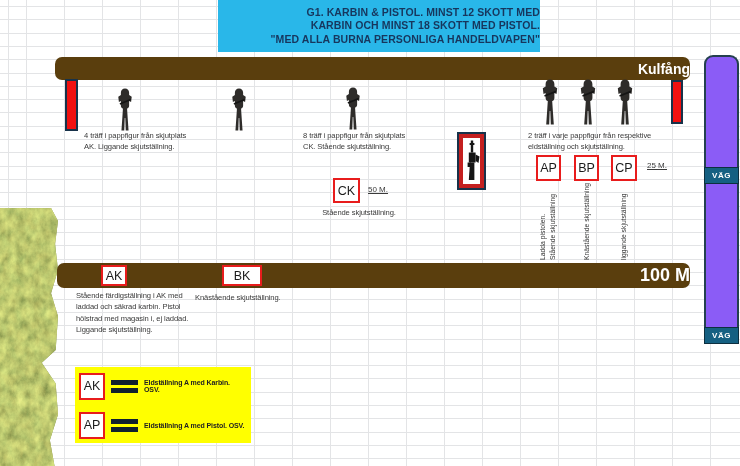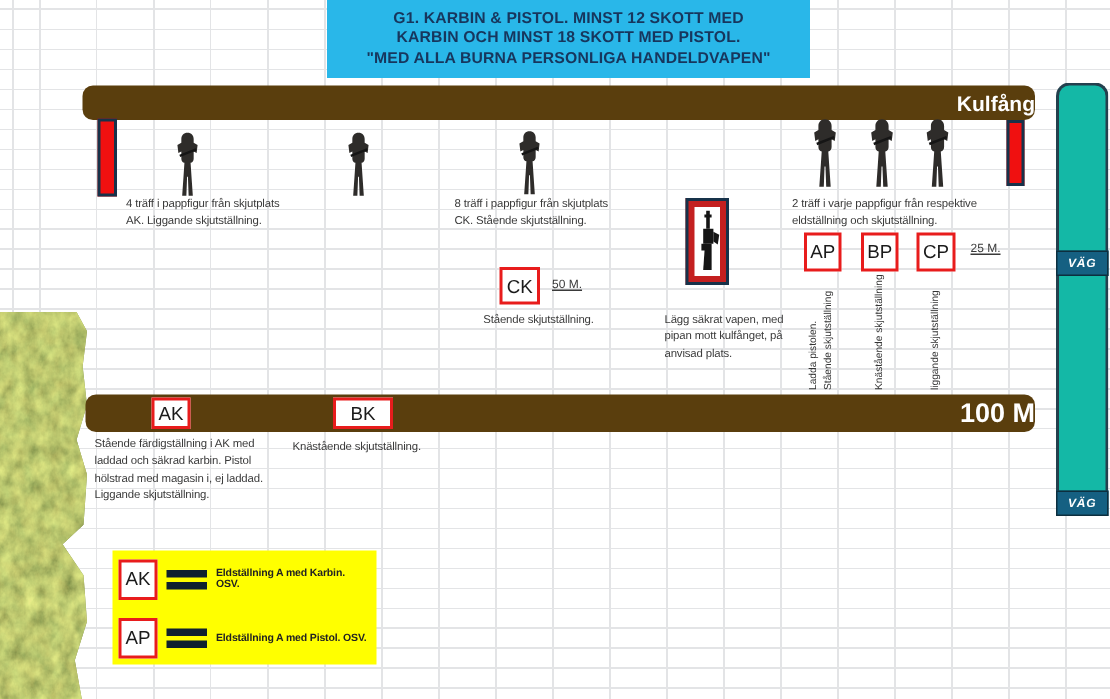--- a/index.html
+++ b/index.html
@@ -5,21 +5,21 @@
   html,body{margin:0;padding:0;background:#fff;font-family:"Liberation Sans",sans-serif;}
   #canvas{position:relative;width:740px;height:466px;overflow:hidden;background:#fff;}
   .grid-bg{position:absolute;inset:0;
     background-image:
       repeating-linear-gradient(to right,#e3e4e6 0 1px,transparent 1px 38px),
       repeating-linear-gradient(to bottom,#e3e4e6 0 1px,transparent 1px 13.3px);
     background-position:26px 0,0 6px;}
   .abs{position:absolute;}
   
   .header{left:218px;top:0;width:322px;height:52px;background:#29b7e9;color:#17365d;
-    font-weight:bold;font-size:10.5px;text-align:center;display:flex;flex-direction:column;
+    font-weight:bold;font-size:10.5px;text-align:right;display:flex;flex-direction:column;
     justify-content:center;line-height:1.3;letter-spacing:.1px;}
   
   .bar{background:#5a3e0d;border-radius:7px;color:#fff;display:flex;align-items:center;justify-content:flex-end;}
   .kulfang{left:55px;top:57px;width:635px;height:23px;font-size:14px;font-weight:bold;}
   .bar100{left:57px;top:263px;width:633px;height:25px;font-size:18px;font-weight:bold;}
   
   .pole{background:#f01010;border:2px solid #17324a;}
   .pole-l{left:65px;top:79px;width:9px;height:48px;}
   .pole-r{left:671px;top:80px;width:8px;height:40px;}
   
@@ -40,22 +40,22 @@
   .vnote div{white-space:nowrap;}
   
   .legend{left:75px;top:367px;width:176px;height:76px;background:#ffff00;}
   .legend-row{position:absolute;left:4px;width:168px;height:30px;display:flex;align-items:center;gap:6px;}
   .legend-box{width:26px;height:27px;background:#fff;border:2.5px solid #e81c1c;box-sizing:border-box;
     display:flex;align-items:center;justify-content:center;font-size:12.5px;color:#1b1b1b;flex:0 0 auto;}
   .equals-icon{width:27px;height:13px;border-top:5px solid #10212e;border-bottom:5px solid #10212e;
     box-sizing:border-box;flex:0 0 auto;}
   .legend-text{font-size:7px;font-weight:bold;color:#222;letter-spacing:-.1px;}
   
-  .road{left:704px;top:55px;width:35px;height:289px;background:#14b8a6;border:2px solid #24404e;
-    border-bottom:none;border-radius:9px 9px 0 0;box-sizing:border-box;font-style:italic;}
+  .road{left:704px;top:55px;width:35px;height:289px;background:#8b5cf6;border:2px solid #24404e;
+    border-bottom:none;border-radius:9px 9px 0 0;box-sizing:border-box;}
   .vag{position:absolute;left:-2px;width:35px;height:17px;background:#156082;border:1px solid #0d2f3f;
     color:#fff;font-size:8px;font-weight:bold;display:flex;align-items:center;justify-content:center;
     letter-spacing:.5px;box-sizing:border-box;}
   
   .terrain{left:0;top:208px;width:58px;height:258px;
     clip-path:polygon(0 0,88% 0,100% 5%,95% 14%,100% 24%,88% 33%,100% 42%,96% 55%,72% 60%,96% 68%,100% 80%,86% 90%,94% 100%,0 100%);}
 </style>
 </head>
 <body>
 
@@ -139,40 +139,39 @@
   <div class="dist" style="left:368px;top:185px;">50 M.</div>
   <div class="note" style="left:304px;top:207px;width:110px;text-align:center;">Stående skjutställning.</div>
 
   <div class="abs rifle-sign">
     <div class="rifle-inner">
       <svg width="16" height="42">
           <use href="#rifle"></use>
         </svg>
     </div>
   </div>
-  <div class="note" style="left:443px;top:207px;width:82px;">Lägg säkrat vapen, med pipan mott kulfånget, på anvisad plats.</div>
 
   <div class="sbox" style="left:536px;top:155px;width:25px;height:26px;">AP</div>
   <div class="sbox" style="left:574px;top:155px;width:25px;height:26px;">BP</div>
   <div class="sbox" style="left:611px;top:155px;width:26px;height:26px;">CP</div>
   <div class="dist" style="left:647px;top:161px;">25 M.</div>
 
   <div class="vnote" style="left:538px;top:180px;height:80px;">
     <div>Ladda pistolen.</div>
     <div>Stående skjutställning</div>
   </div>
   <div class="vnote" style="left:582px;top:178px;height:82px;">Knästående skjutställning</div>
   <div class="vnote" style="left:619px;top:180px;height:80px;">liggande skjutställning</div>
 
   <div class="abs bar bar100">
     <span>100 M</span>
   </div>
   <div class="sbox" style="left:101px;top:265px;width:26px;height:21px;border-width:2px;">AK</div>
   <div class="sbox" style="left:222px;top:265px;width:40px;height:21px;border-width:2px;">BK</div>
-  <div class="note" style="left:63px;top:290px;width:128px;">Stående färdigställning i AK med laddad och säkrad karbin. Pistol hölstrad med magasin i, ej laddad. Liggande skjutställning.</div>
+  <div class="note" style="left:76px;top:290px;width:128px;">Stående färdigställning i AK med laddad och säkrad karbin. Pistol hölstrad med magasin i, ej laddad. Liggande skjutställning.</div>
   <div class="note" style="left:195px;top:292px;width:130px;">Knästående skjutställning.</div>
 
   <div class="abs legend">
     <div class="legend-row" style="top:4px;">
       <div class="legend-box">AK</div>
       <div class="equals-icon"></div>
       <div class="legend-text">Eldställning A med Karbin. OSV.</div>
     </div>
     <div class="legend-row" style="top:43px;">
       <div class="legend-box">AP</div>

